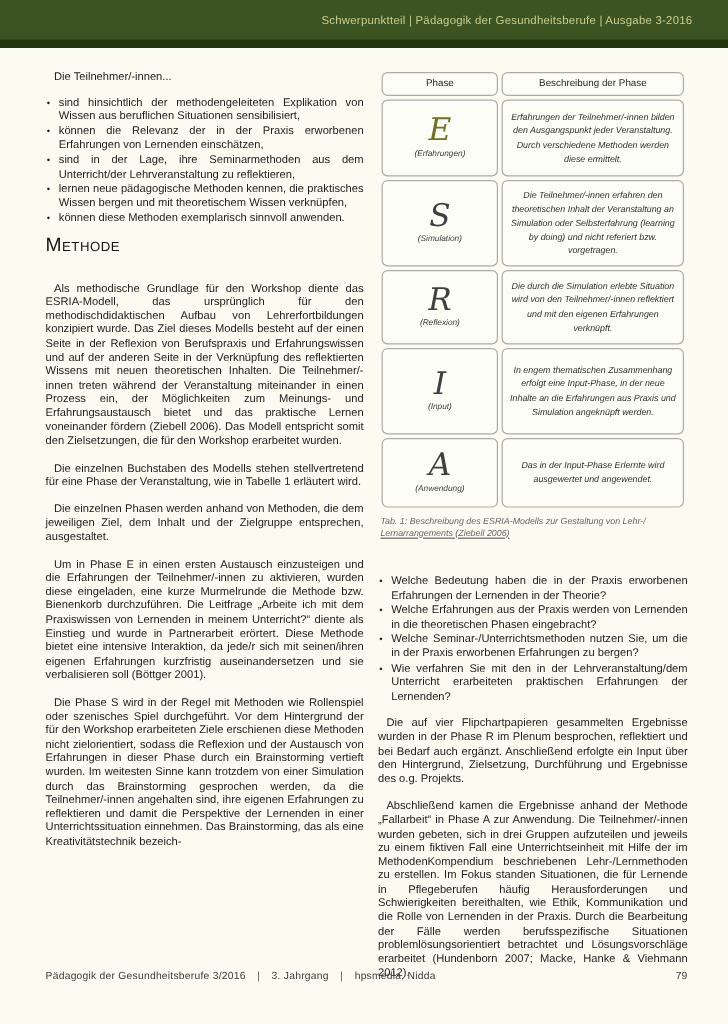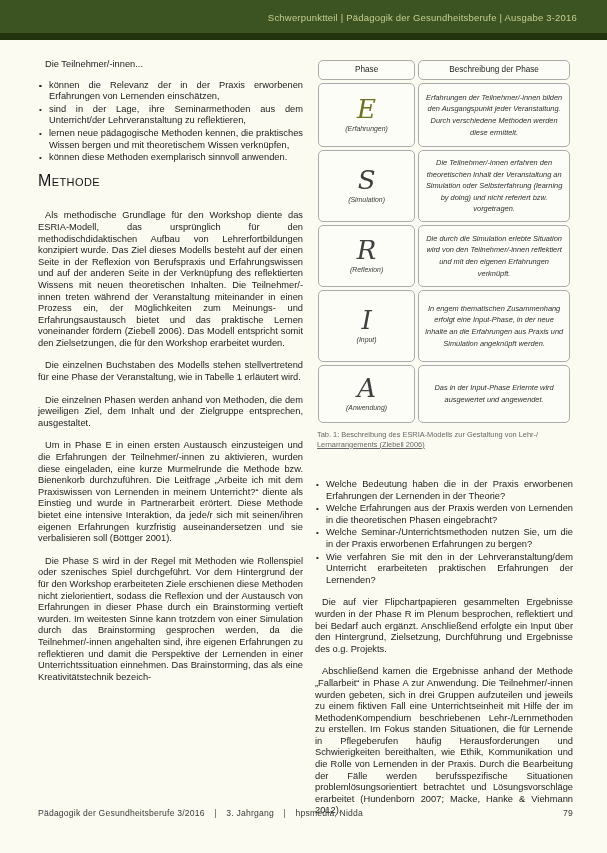--- a/index.html
+++ b/index.html
@@ -77,21 +77,21 @@
     text-align:center;
   }
   td.desc-cell{padding:4px 7px;}
   tr.row-e td{height:56px;}
   tr.row-s td{height:64px;}
   tr.row-r td{height:54px;}
   tr.row-i td{height:64px;}
   tr.row-a td{height:50px;}
 
   .table-caption{
-    font-size:7.4px;line-height:9.5px;color:#666;
+    font-style:italic;font-size:7.4px;line-height:9.5px;color:#666;
     margin:3px 0 18px 2px;
   }
   .table-caption .line2{text-decoration:underline;}
 
   .spacer-after-caption{height:12px;}
 
   
   .footer{
     position:absolute;left:38px;right:34px;top:808px;
     display:flex;justify-content:space-between;align-items:baseline;
@@ -107,21 +107,21 @@
   <div class="header-bar">
     <span class="header-text">Schwerpunktteil | Pädagogik der Gesundheitsberufe | Ausgabe 3-2016</span>
   </div>
 
   <div class="main">
 
     <div class="col-left body-text">
       <p class="intro-line">Die Teilnehmer/-innen...</p>
 
       <ul class="bullets">
-        <li><span class="bullet">•</span></li>
+        <li><span class="bullet">•</span><span>sind hinsichtlich der methodengeleiteten Explikation von Wissen aus beruflichen Situationen sensibilisiert,</span></li>
         <li><span class="bullet">•</span><span>können die Relevanz der in der Praxis erworbenen Erfahrungen von Lernenden einschätzen,</span></li>
         <li><span class="bullet">•</span><span>sind in der Lage, ihre Seminarmethoden aus dem Unterricht/der Lehrveranstaltung zu reflektieren,</span></li>
         <li><span class="bullet">•</span><span>lernen neue pädagogische Methoden kennen, die praktisches Wissen bergen und mit theoretischem Wissen verknüpfen,</span></li>
         <li><span class="bullet">•</span><span>können diese Methoden exemplarisch sinnvoll anwenden.</span></li>
       </ul>
 
       <h2 class="section-heading">Methode</h2>
 
       <p class="para">Als methodische Grundlage für den Workshop diente das ESRIA-Modell, das ursprünglich für den methodischdidaktischen Aufbau von Lehrerfortbildungen konzipiert wurde. Das Ziel dieses Modells besteht auf der einen Seite in der Reflexion von Berufspraxis und Erfahrungswissen und auf der anderen Seite in der Verknüpfung des reflektierten Wissens mit neuen theoretischen Inhalten. Die Teilnehmer/-innen treten während der Veranstaltung miteinander in einen Prozess ein, der Möglichkeiten zum Meinungs- und Erfahrungsaustausch bietet und das praktische Lernen voneinander fördern (Ziebell 2006). Das Modell entspricht somit den Zielsetzungen, die für den Workshop erarbeitet wurden.</p>
       <p class="para">Die einzelnen Buchstaben des Modells stehen stellvertretend für eine Phase der Veranstaltung, wie in Tabelle 1 erläutert wird.</p>

